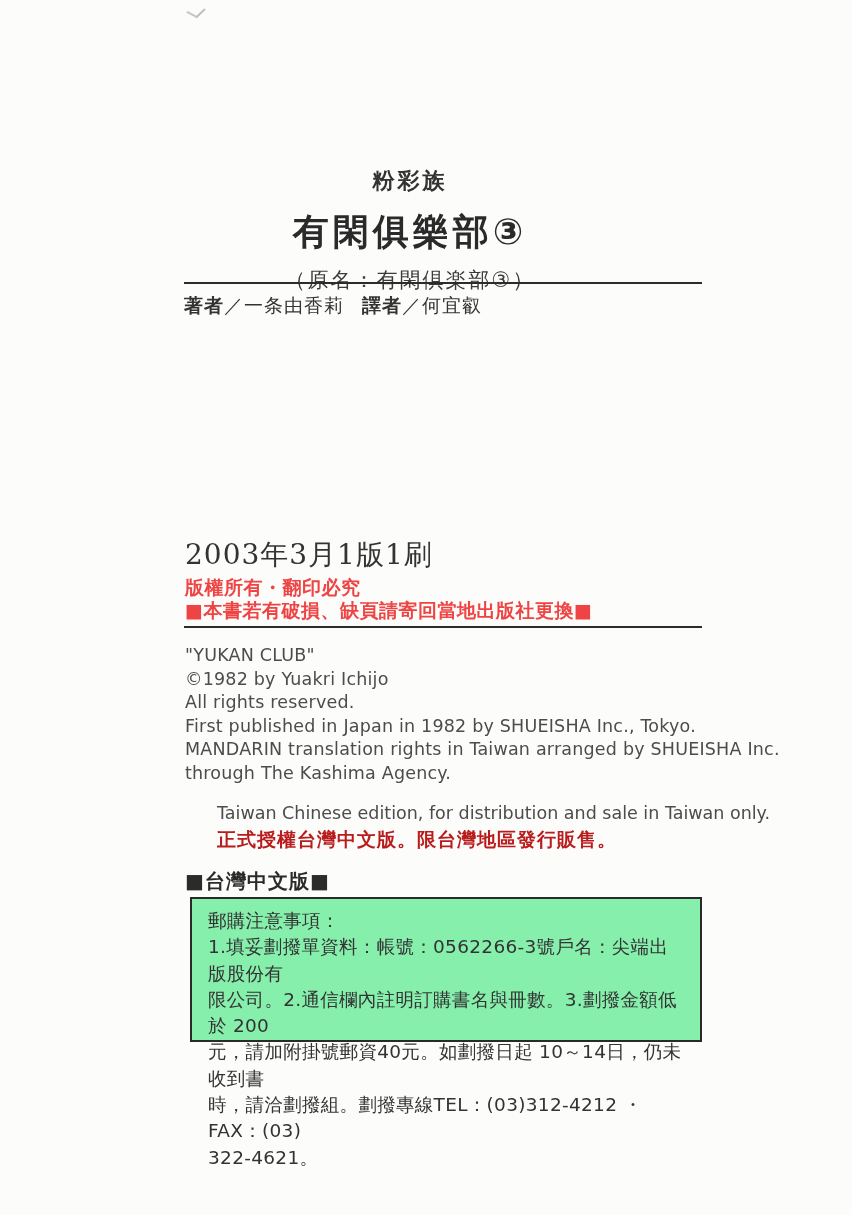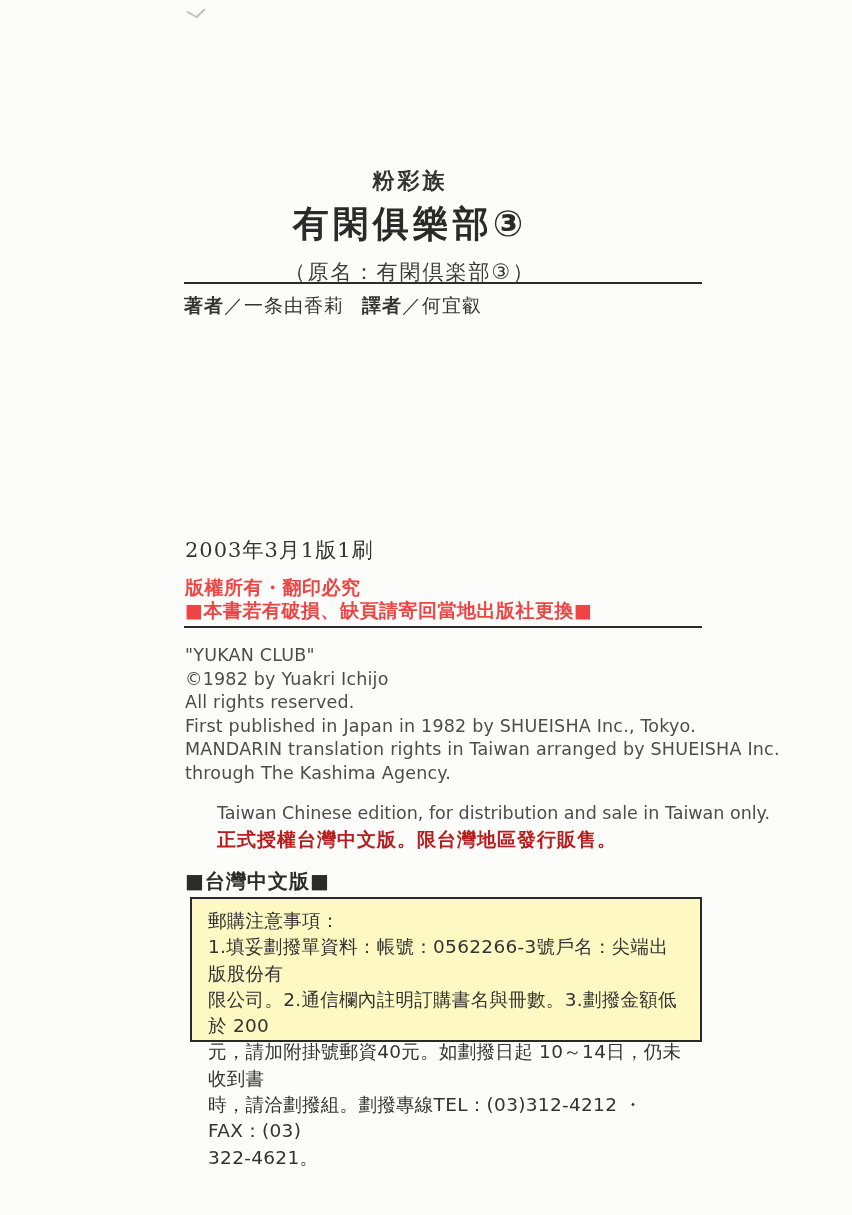--- a/index.html
+++ b/index.html
@@ -16,53 +16,53 @@
   .scan-speck{
     left:190px; top:5px; width:12px; height:12px;
     border-right:2px solid #8a8a8a;
     border-bottom:2px solid #9a9a9a;
     transform:rotate(28deg) skewX(-18deg);
     opacity:.55;
   }
 
   .title-block{ left:0; top:166px; width:820px; text-align:center; }
   .title-small{ font-size:22px; font-weight:bold; letter-spacing:3px; color:#333; }
-  .title-main{ margin-top:4px; font-size:36px; font-weight:bold; letter-spacing:4px; color:#2a2a2a; }
+  .title-main{ margin-top:12px; font-size:36px; font-weight:bold; letter-spacing:4px; color:#2a2a2a; }
   .title-orig{ margin-top:9px; font-size:21px; letter-spacing:2px; color:#3a3a3a; }
 
   .rule{ background:#2c2c2c; height:2px; left:184px; width:518px; }
   .rule-1{ top:282px; }
   .rule-2{ top:626px; }
 
   .credits{ left:184px; top:293px; font-size:19px; color:#333; letter-spacing:1px; }
   .credits .lbl{ font-weight:bold;margin-top:48px; }
   .credits .gap{ display:inline-block; width:18px; }
 
   .edition-date{
-    left:185px; top:536px; font-size:21px; color:#333;
+    left:185px; top:536px; font-size:28px; color:#333;
     font-family:"DejaVu Serif","Liberation Serif",serif;
     letter-spacing:1px;
   }
 
   .copyright{ left:185px; top:576px; font-size:19px; font-weight:bold; color:#ef4444; line-height:23px; letter-spacing:0.5px; }
 
   .english-block{ left:185px; top:644px; font-size:17.5px; color:#4c4c4c; line-height:23.5px; letter-spacing:0.2px; }
 
   .taiwan-block{ left:185px; top:801px; font-size:17.5px; color:#4c4c4c; line-height:24px;margin-left:32px; }
   .taiwan-zh{ font-size:19px; font-weight:bold; color:#b91c1c; letter-spacing:1px; margin-top:2px; }
 
   .section-label{ left:185px; top:868px; font-size:20px; font-weight:bold; color:#2b2b2b; letter-spacing:1px; }
 
   .mail-box{
     left:190px; top:897px; width:512px; height:145px;
     border:2px solid #2a2a2a;
     padding:9px 14px 0 16px;
     font-size:18.5px; color:#333;
     line-height:26.3px; letter-spacing:0.3px;
-    background:#fef9c3;
+    background:#86efac;
   }
 </style>
 </head>
 <body>
 
 <div class="abs scan-speck"></div>
 
 <div class="abs title-block">
   <div class="title-small">粉彩族</div>
   <div class="title-main">有閑俱樂部③</div>

